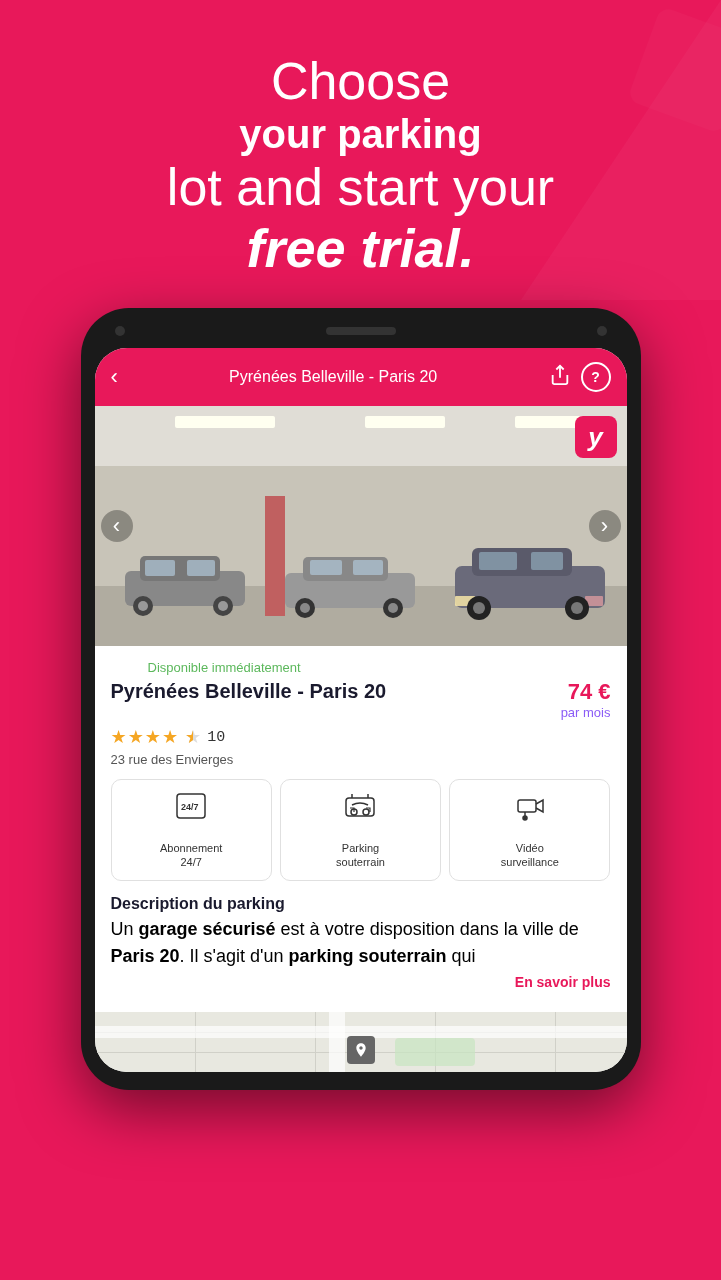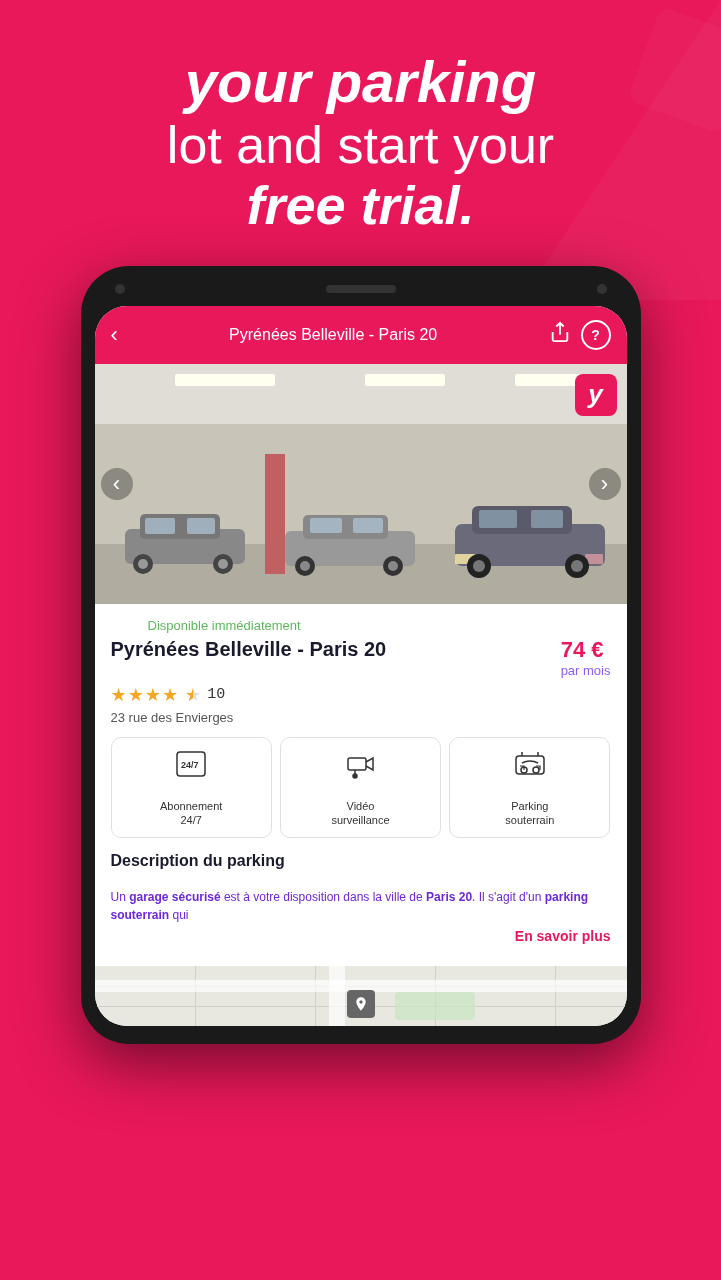--- a/index.html
+++ b/index.html
@@ -29,23 +29,22 @@
       color: white;
     }
 
     .hero-text .choose {
       font-size: 52px;
       font-weight: 400;
       line-height: 1.2;
     }
 
     .hero-text .your-parking {
-      font-size: 58px;
+      font-size: 40px;
       font-weight: 900;
-      font-style: italic;
       line-height: 1.1;
       text-align: center;
     }
 
     .hero-text .lot-and {
       font-size: 52px;
       font-weight: 400;
       line-height: 1.2;
     }
 
@@ -264,20 +263,21 @@
     }
 
     .parking-name {
       font-size: 20px;
       font-weight: 900;
       color: #1a1a2e;
       line-height: 1.2;
     }
 
     .price-block {
+      text-align: right;
       color: #e8185a;
     }
 
     .price-amount {
       font-size: 22px;
       font-weight: 900;
     }
 
     .price-period {
       font-size: 13px;
@@ -343,26 +343,26 @@
 
     
     .description-section {
       padding: 0 0 8px;
     }
 
     .description-title {
       font-size: 16px;
       font-weight: 900;
       color: #1a1a2e;
-      margin-bottom: 18px;
+      margin-bottom: 3px;
     }
 
     .description-text {
-      font-size: 12px;
-      color: #6d28d9;
+      font-size: 18px;
+      color: #000000;
       line-height: 1.5;
     }
 
     .description-text strong {
       font-weight: 700;
     }
 
     .read-more {
       color: #e8185a;
       font-weight: 700;
@@ -418,20 +418,21 @@
   </style>
 </head>
 <body>
 
 <svg class="bg-shape" viewBox="0 0 200 300" xmlns="http://www.w3.org/2000/svg">
   <polygon points="200,0 200,300 0,300" fill="white" opacity="0.15"></polygon>
   <rect x="120" y="20" width="100" height="100" rx="12" fill="white" opacity="0.1" transform="rotate(20,170,70)"></rect>
 </svg>
 
 <div class="hero-text">
+  <div class="choose">Choose</div>
   <div class="your-parking">your parking</div>
   <div class="lot-and">lot and start your</div>
   <div class="free-trial">free trial.</div>
 </div>
 
 <div class="phone-container">
   <div class="phone">
 
     <div class="phone-top">
       <div class="camera-dot"></div>
@@ -540,43 +541,43 @@
                 <rect x="2" y="4" width="28" height="24" rx="3" stroke="#333" fill="none"></rect>
                 <text x="6" y="20" font-size="9" fill="#333" stroke="none" font-family="Arial" font-weight="bold">24/7</text>
               </svg>
             </div>
             <span class="feature-label">Abonnement<br>24/7</span>
           </div>
 
           <div class="feature-card">
             <div class="feature-icon">
               <svg width="32" height="32" viewBox="0 0 32 32" fill="none" stroke="#333" stroke-width="1.5">
-                <rect x="4" y="10" width="18" height="12" rx="2" fill="none" stroke="#333"></rect>
-                <path d="M22 14 L29 10 L29 22 L22 18" fill="none" stroke="#333"></path>
-                <circle cx="11" cy="28" r="2" fill="#333"></circle>
-                <line x1="11" y1="22" x2="11" y2="26" stroke="#333"></line>
-              </svg>
-            </div>
-            <span class="feature-label">Vidéo<br>surveillance</span>
-          </div>
-
-          <div class="feature-card">
-            <div class="feature-icon">
-              <svg width="32" height="32" viewBox="0 0 32 32" fill="none" stroke="#333" stroke-width="1.5">
                 <rect x="2" y="8" width="28" height="18" rx="3" fill="none" stroke="#333"></rect>
                 <path d="M8 8 L8 4 M24 8 L24 4" stroke="#333"></path>
                 <path d="M6 18 L10 18 L10 22 M22 18 L26 18 L26 22" stroke="#333" stroke-width="1.2"></path>
                 <ellipse cx="10" cy="22" rx="3" ry="3" fill="none" stroke="#333"></ellipse>
                 <ellipse cx="22" cy="22" rx="3" ry="3" fill="none" stroke="#333"></ellipse>
                 <path d="M8 15 Q16 11 24 15" stroke="#333" fill="none"></path>
               </svg>
             </div>
             <span class="feature-label">Parking<br>souterrain</span>
           </div>
 
+          <div class="feature-card">
+            <div class="feature-icon">
+              <svg width="32" height="32" viewBox="0 0 32 32" fill="none" stroke="#333" stroke-width="1.5">
+                <rect x="4" y="10" width="18" height="12" rx="2" fill="none" stroke="#333"></rect>
+                <path d="M22 14 L29 10 L29 22 L22 18" fill="none" stroke="#333"></path>
+                <circle cx="11" cy="28" r="2" fill="#333"></circle>
+                <line x1="11" y1="22" x2="11" y2="26" stroke="#333"></line>
+              </svg>
+            </div>
+            <span class="feature-label">Vidéo<br>surveillance</span>
+          </div>
+
         </div>
 
         <div class="description-section">
           <div class="description-title">Description du parking</div>
           <div class="description-text">
             Un <strong>garage sécurisé</strong> est à votre disposition dans la ville de <strong>Paris 20</strong>. Il s'agit d'un <strong>parking souterrain</strong> qui
           </div>
           <span class="read-more">En savoir plus</span>
         </div>
 

